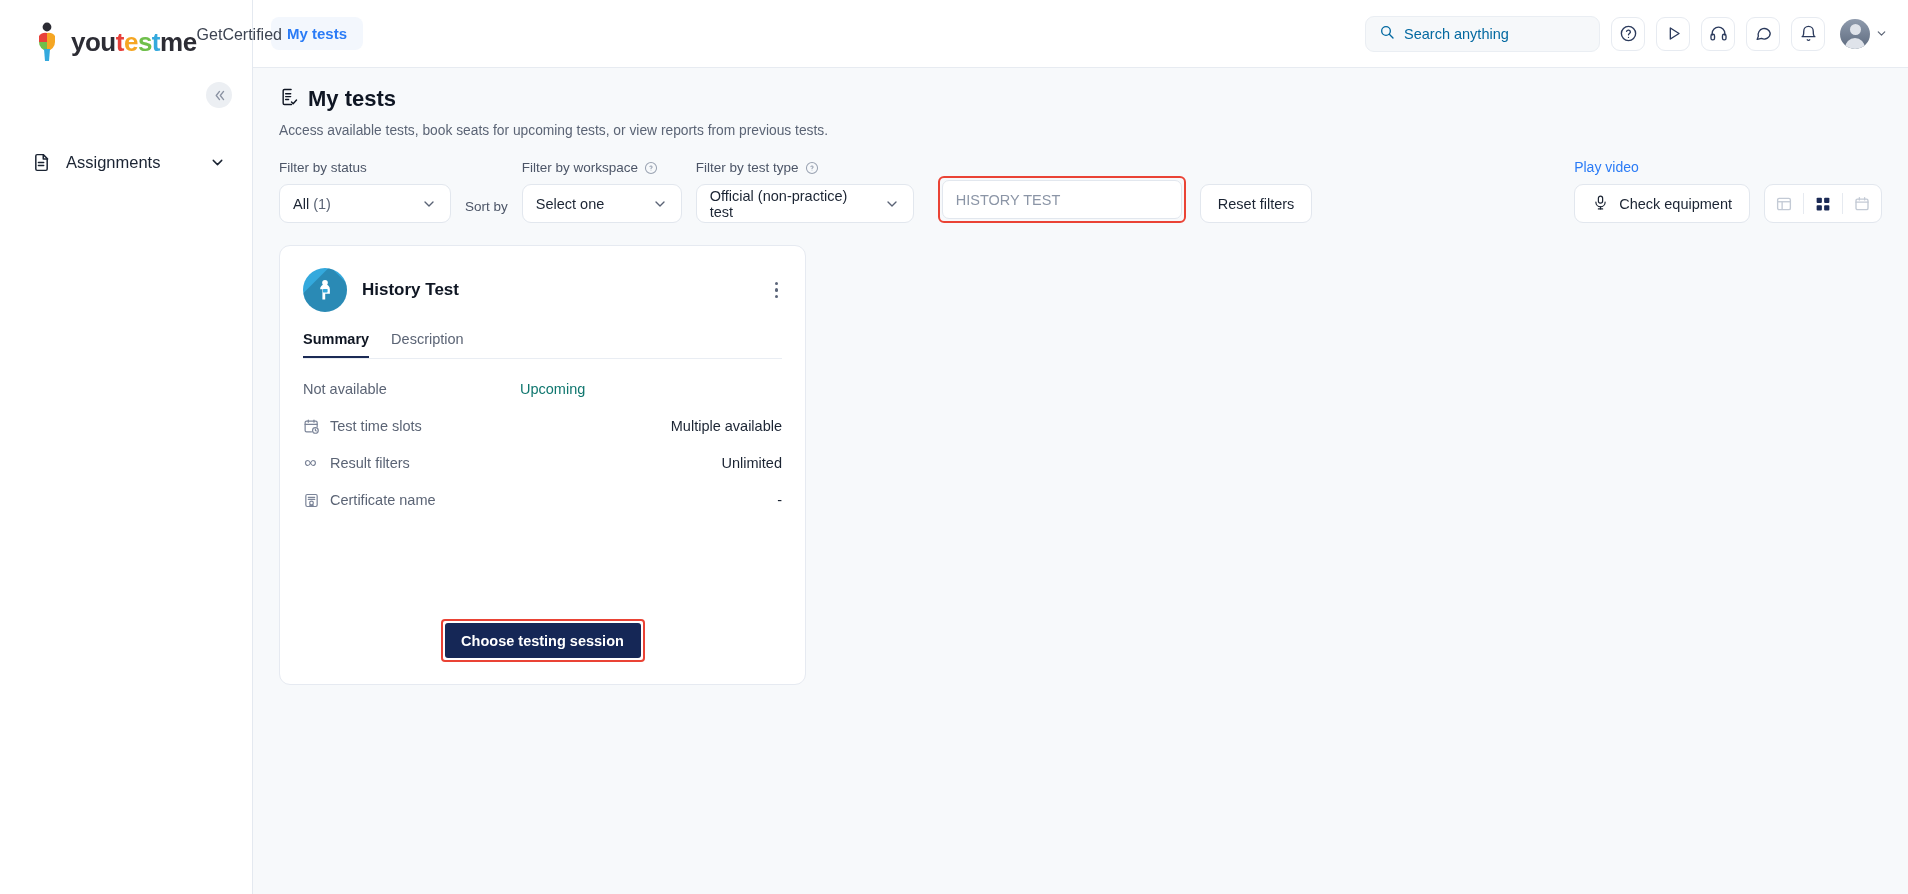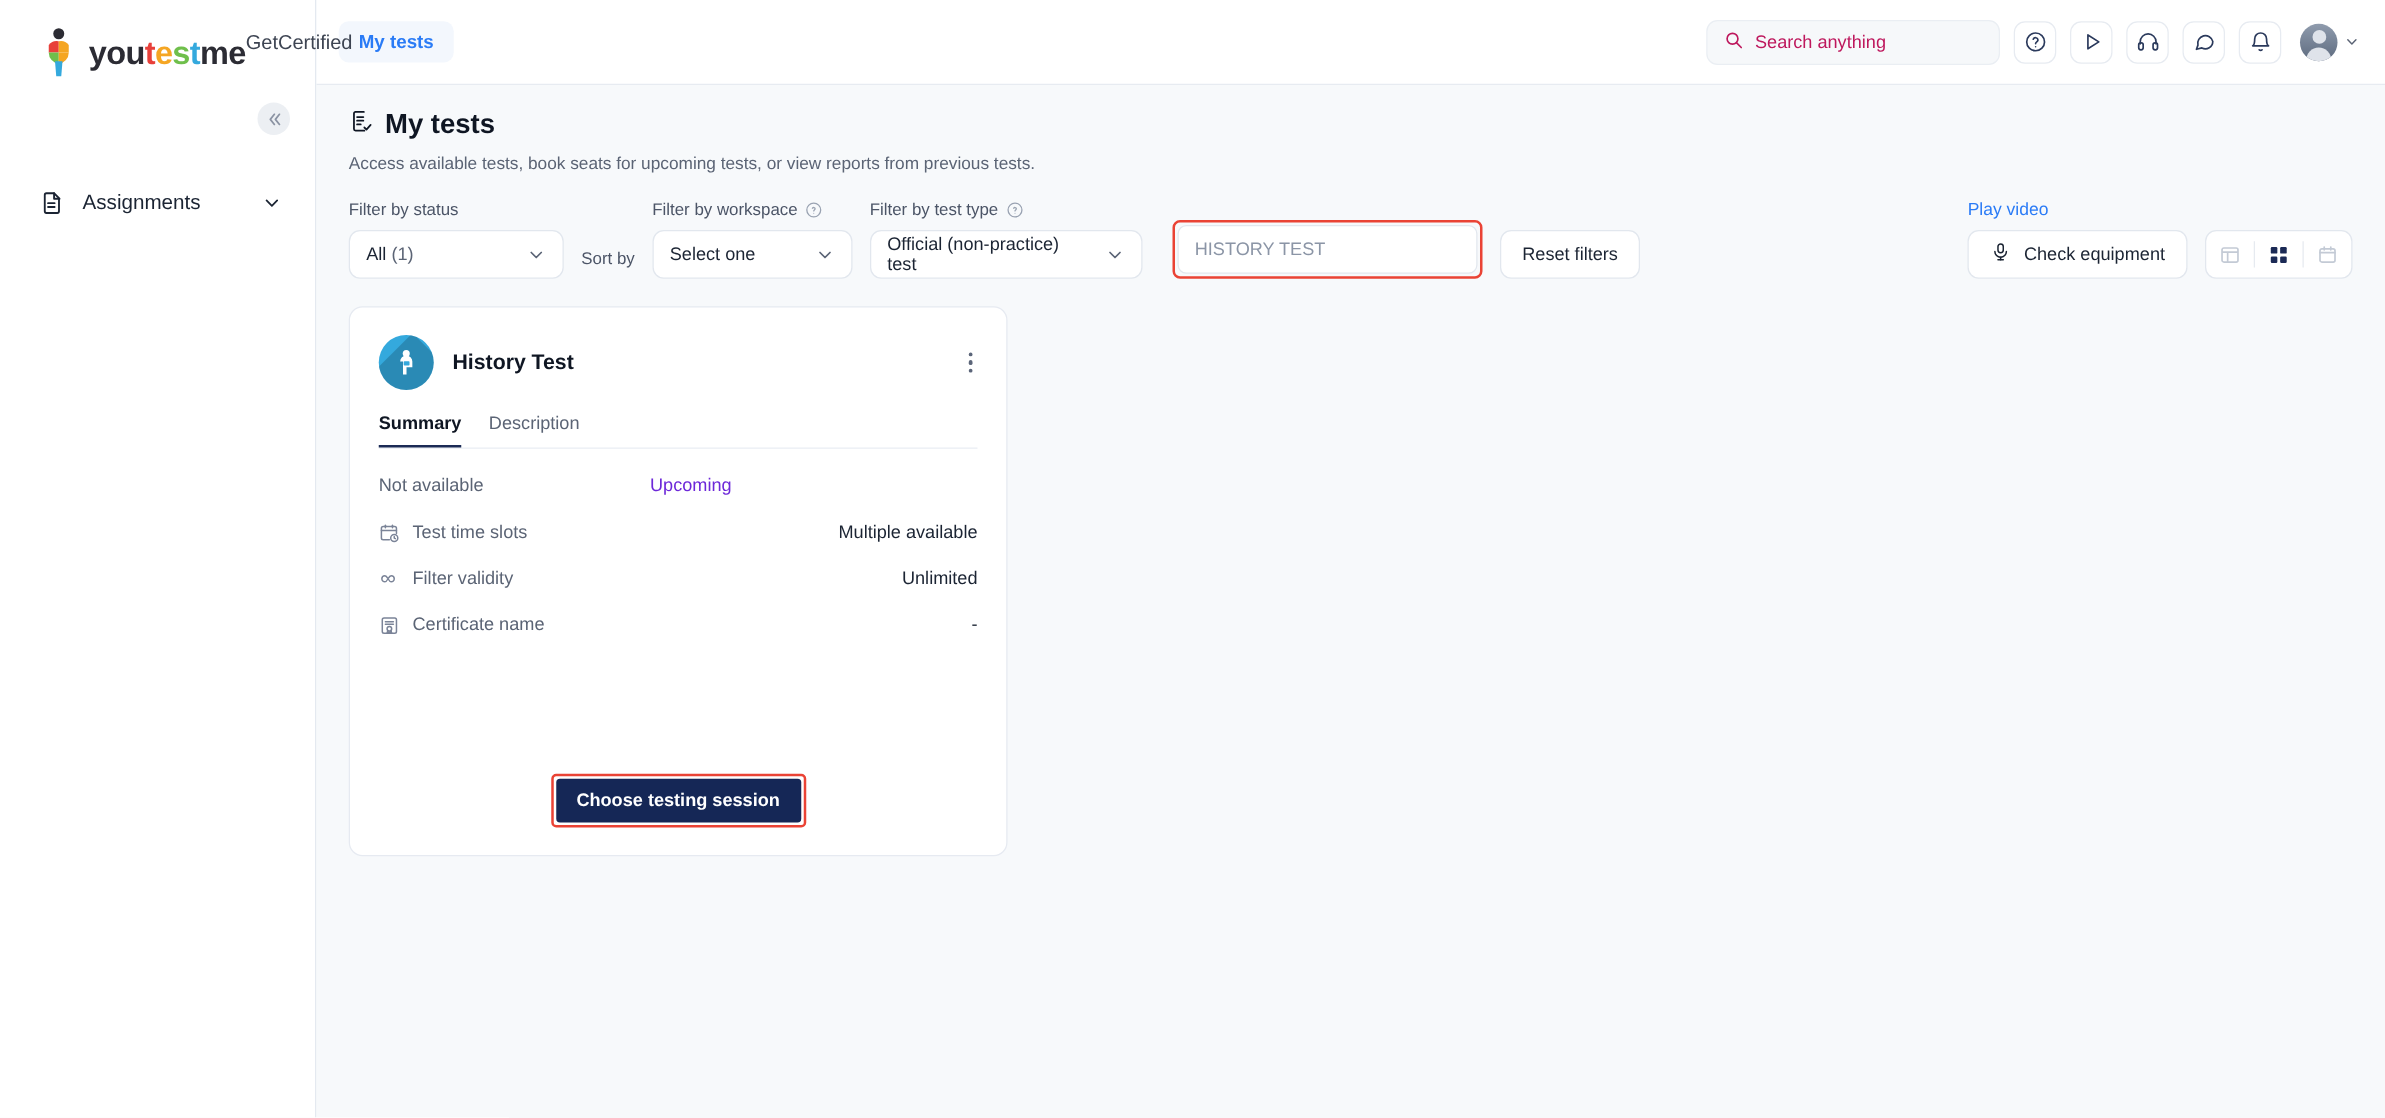--- a/index.html
+++ b/index.html
@@ -58,21 +58,21 @@
   }
   .tab-pill {
     background: #f3f7fd; color: #2a7bf6; font-size: 15px; font-weight: 600;
     padding: 8px 16px; border-radius: 8px; cursor: pointer;
   }
   .topbar-right { margin-left: auto; display: flex; align-items: center; gap: 11px; }
   .search-box {
     width: 235px; height: 36px; background: #f6f8fa;
     border: 1px solid #eaeef3; border-radius: 9px;
     display: flex; align-items: center; gap: 9px; padding: 0 13px;
-    color: #be185d; font-size: 14.5px; cursor: text;
+    color: #0369a1; font-size: 14.5px; cursor: text;
   }
   .icon-btn {
     width: 34px; height: 34px; border-radius: 9px;
     border: 1px solid #e7ebf1; background: #fff;
     display: flex; align-items: center; justify-content: center;
     color: #2b3a5c; cursor: pointer;
   }
   .avatar-wrap { display: flex; align-items: center; gap: 5px; margin-left: 4px; cursor: pointer; }
   .avatar {
     width: 30px; height: 30px; border-radius: 50%;
@@ -161,21 +161,21 @@
   .card-tabs { display: flex; gap: 22px; margin-top: 19px; border-bottom: 1px solid #e9edf3; }
   .card-tab { font-size: 14.5px; color: #5b6475; padding-bottom: 9px; cursor: pointer; }
   .card-tab.active { color: #0f1623; font-weight: 700; border-bottom: 2px solid #1b2a55; }
 
   .summary { margin-top: 18px; }
   .sum-row { display: flex; align-items: center; height: 24px; margin-bottom: 13px; }
   .sum-left { display: flex; align-items: center; gap: 10px; font-size: 14.5px; color: #5b6475; }
   .sum-left .ic { color: #7b8498; display:flex; width:17px; }
   .sum-right { margin-left: auto; font-size: 14.5px; color: #1b2433; }
   .sum-row.first .sum-left { color: #5b6475; }
-  .sum-row.first .sum-mid { position: absolute; left: 217px; font-size: 14.5px; color: #6d28d9; }
+  .sum-row.first .sum-mid { position: absolute; left: 217px; font-size: 14.5px; color: #0f766e; }
   .sum-row.first { position: relative; }
 
   .card-footer { margin-top: auto; padding-bottom: 22px; display: flex; justify-content: center; }
   .cta-wrap { border: 2px solid #ea4335; border-radius: 4px; padding: 2px; }
   .cta-btn {
     width: 196px; height: 35px; background: #152756; color: #fff;
     border: none; border-radius: 3px; font-size: 14.5px; font-weight: 700;
     cursor: pointer; font-family: inherit;
   }
 </style>
@@ -463,21 +463,21 @@
               <div class="sum-right">Multiple available</div>
             </div>
 
             <div class="sum-row">
               <div class="sum-left">
                 <span class="ic">
                   <svg width="18" height="18" viewBox="0 0 24 24" fill="none" stroke="currentColor" stroke-width="1.7" stroke-linecap="round">
                       <path d="M7 8.5a3.5 3.5 0 1 0 0 7c3 0 4-7 7-7a3.5 3.5 0 1 1 0 7c-3 0-4-7-7-7z"></path>
                     </svg>
                 </span>
-                <span>Filter validity</span>
+                <span>Result filters</span>
               </div>
               <div class="sum-right">Unlimited</div>
             </div>
 
             <div class="sum-row">
               <div class="sum-left">
                 <span class="ic">
                   <svg width="17" height="17" viewBox="0 0 24 24" fill="none" stroke="currentColor" stroke-width="1.7" stroke-linecap="round" stroke-linejoin="round">
                       <rect x="4" y="3.5" width="16" height="17" rx="2"></rect>
                       <line x1="7.5" y1="7.5" x2="16.5" y2="7.5"></line>

